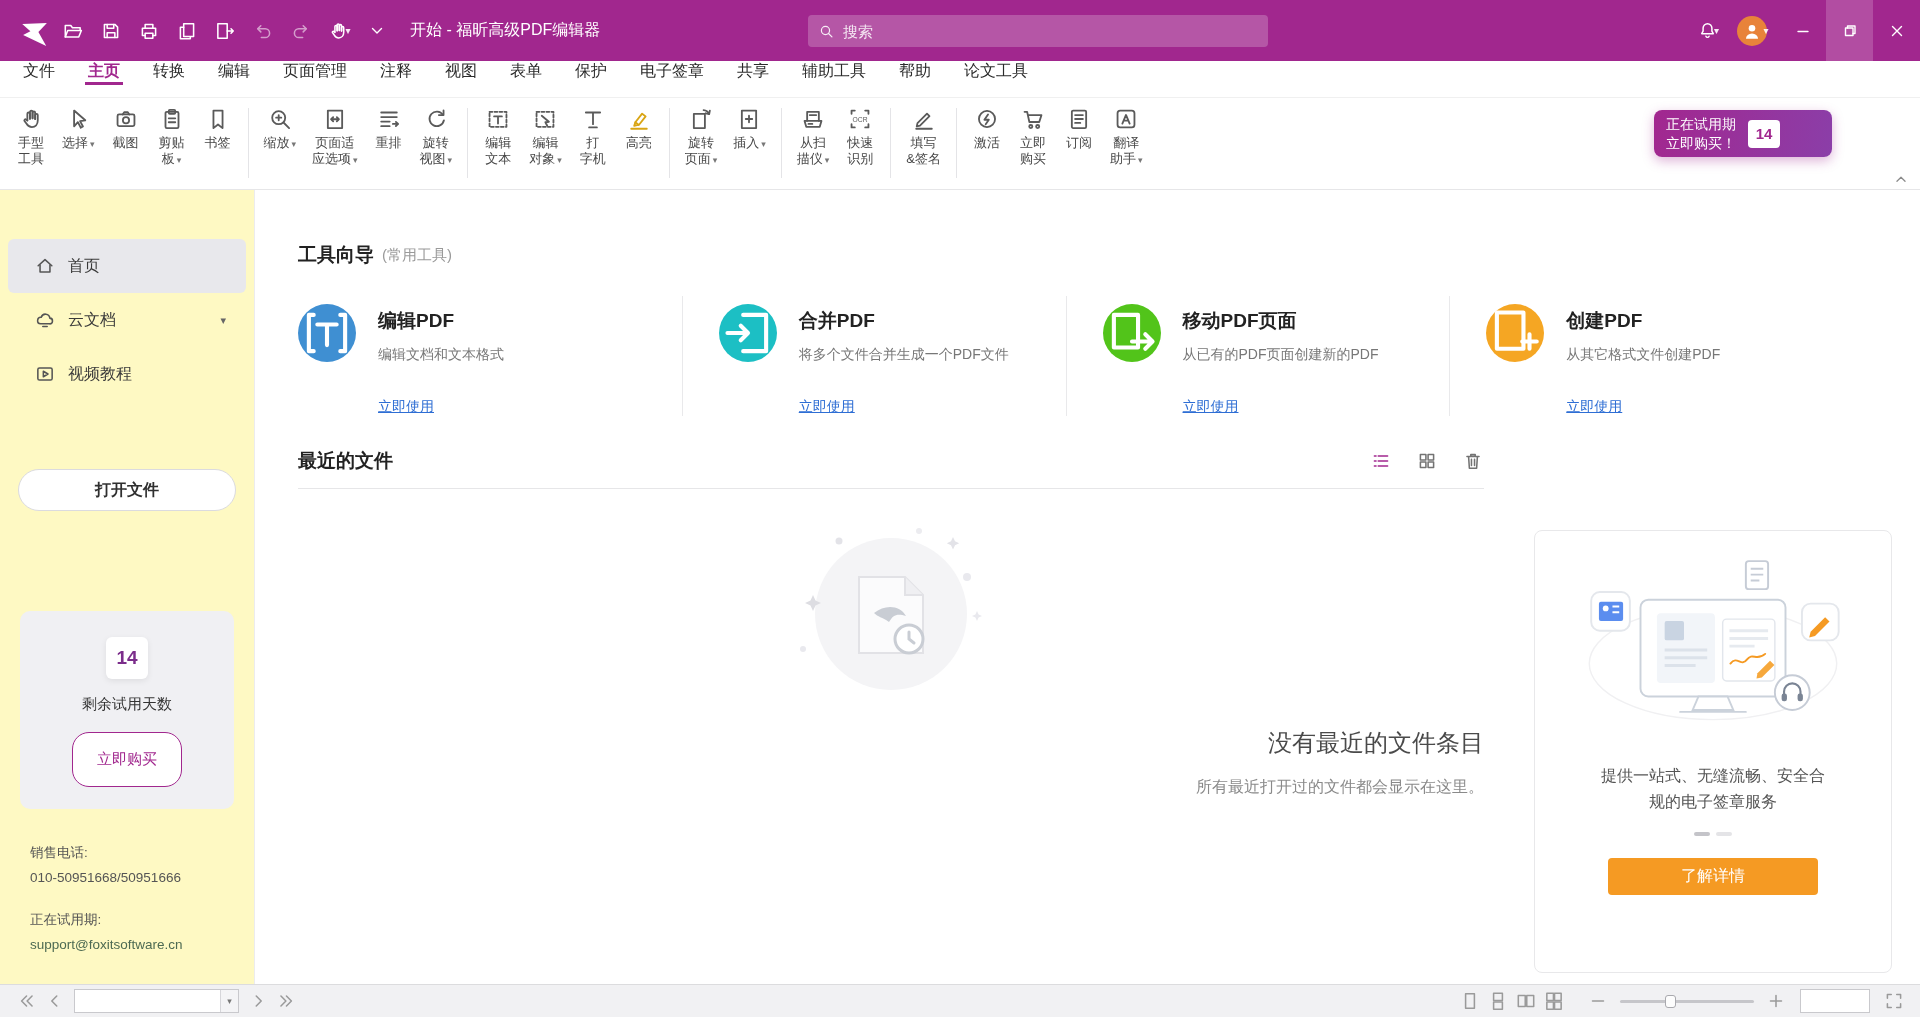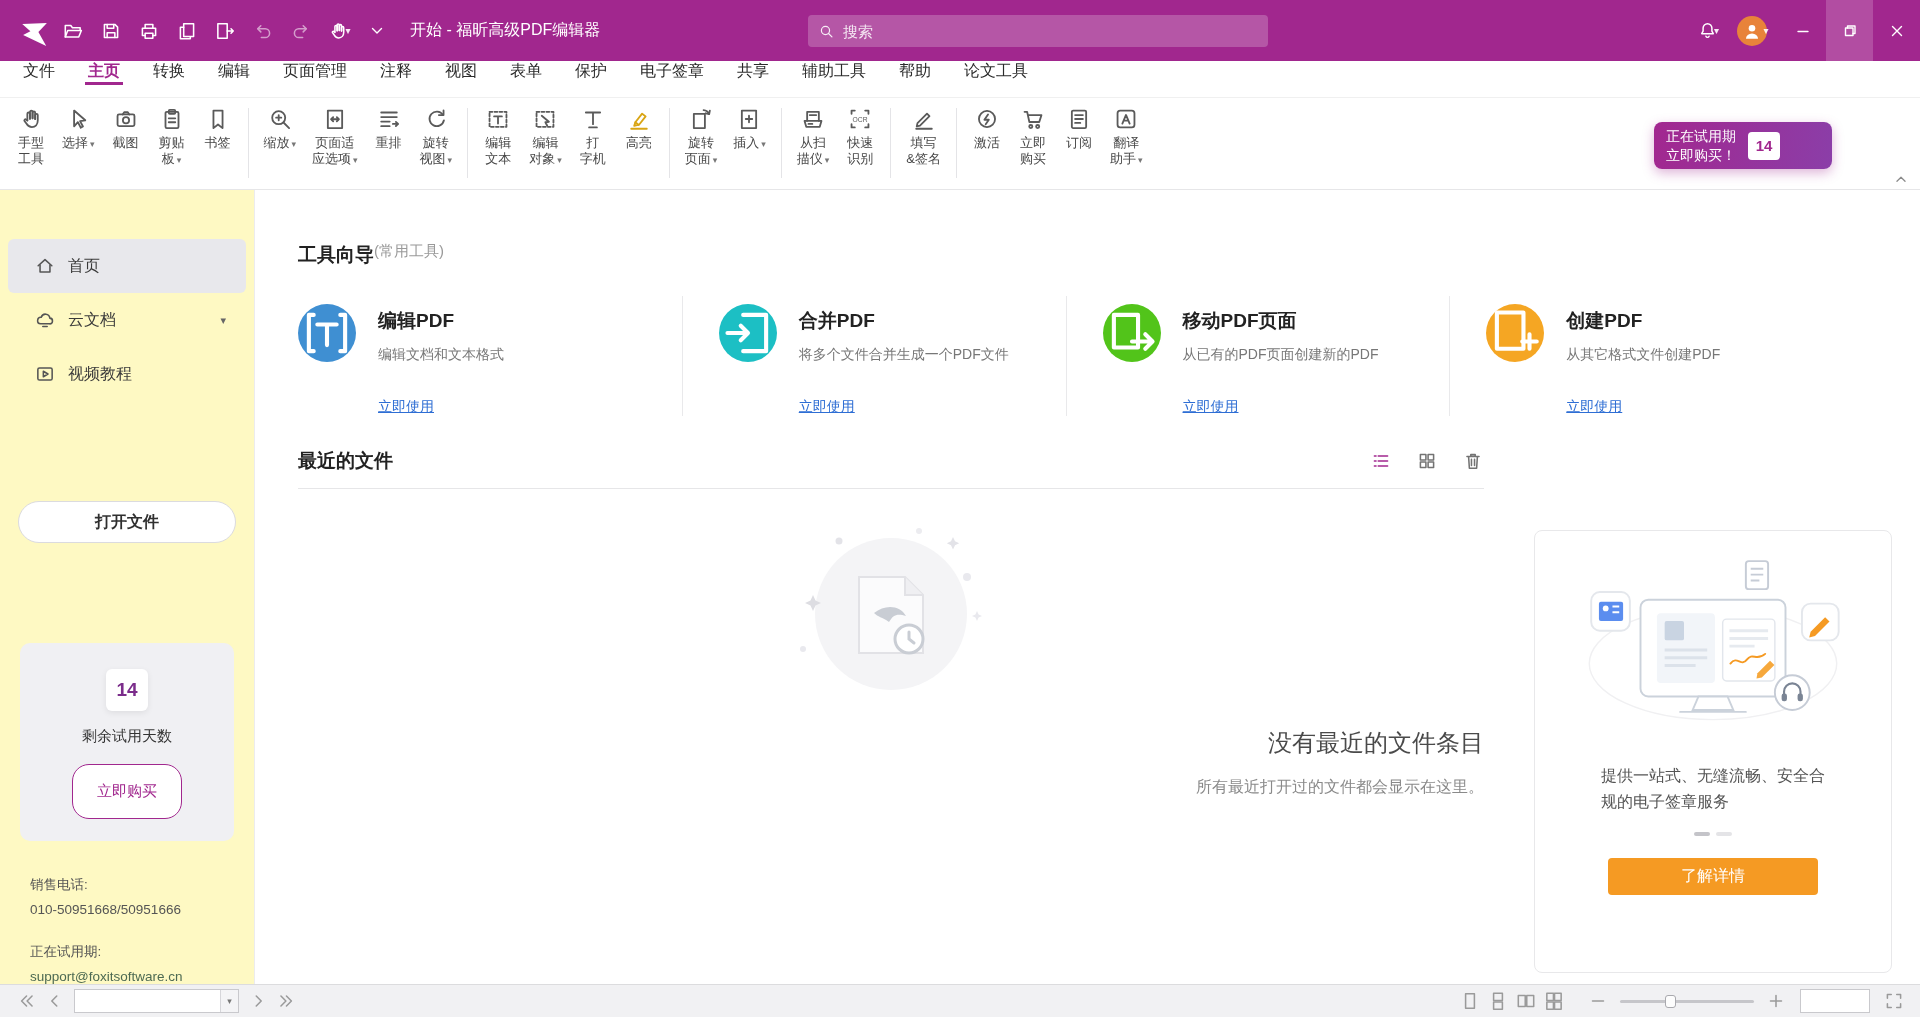--- a/index.html
+++ b/index.html
@@ -36,47 +36,47 @@
 
   
   .toolbar{position:absolute;top:98px;left:0;width:1920px;height:92px;background:#fff;border-bottom:1px solid #E6E6E8;display:flex;align-items:flex-start;padding:6px 0 0 8px}
   .rb-group{display:flex;align-items:flex-start}
   .rb-sep{width:1px;background:#E4E4E7;height:70px;margin:4px 7px 0 7px;flex:none}
   .rb-btn{display:flex;flex-direction:column;align-items:center;padding:2px 8px;border-radius:4px;min-width:46px;cursor:default}
   .rb-icon{width:26px;height:26px;color:#5a5a5a;margin-bottom:3px}
   .rb-icon.yellow{color:#D9A514}
   .rb-line{font-size:13px;color:#474747;line-height:1.25;text-align:center;white-space:nowrap}
   .caret{font-size:9px;color:#777;margin-left:2px}
-  .trial-badge{position:absolute;right:88px;top:24px;width:178px;height:47px;border-radius:8px;background:linear-gradient(100deg,#A2278F 0%,#8B3EA8 100%);box-shadow:0 4px 12px rgba(160,39,142,.35);display:flex;align-items:center;padding:0 12px;gap:12px;color:#fff}
+  .trial-badge{position:absolute;right:88px;top:12px;width:178px;height:47px;border-radius:8px;background:linear-gradient(100deg,#A2278F 0%,#8B3EA8 100%);box-shadow:0 4px 12px rgba(160,39,142,.35);display:flex;align-items:center;padding:0 12px;gap:12px;color:#fff}
   .trial-badge .tbl{font-size:14px;line-height:1.35;white-space:nowrap}
   .trial-badge .days{width:32px;height:28px;background:#fff;color:#A1278E;font-weight:bold;border-radius:4px;display:flex;align-items:center;justify-content:center;font-size:15px;flex:none}
   .ribbon-collapse{position:absolute;right:8px;bottom:2px;width:22px;height:18px;color:#8a8a8a}
   .ribbon-collapse svg{width:16px;height:16px;margin:1px auto}
 
   
   .sidebar{position:absolute;top:190px;left:0;bottom:33px;width:255px;background:#fef9c3;border-right:1px solid #ECECEE}
   .side-nav{padding-top:49px}
   .side-item{height:54px;display:flex;align-items:center;gap:12px;padding-left:26px;margin:0 8px;border-radius:6px;font-size:16px;color:#3a3a3a;cursor:default}
   .side-item.active{background:#E8E8EC}
   .side-item.indent{padding-left:60px}
   .s-icon{width:22px;height:22px;color:#555;flex:none}
   .s-caret{margin-left:auto;margin-right:20px;font-size:11px;color:#666}
-  .open-btn{display:block;margin:100px auto 0;width:218px;height:42px;background:#fff;border:1px solid #DBDBDF;border-radius:21px;font-size:16px;font-weight:bold;color:#2f2f2f;font-family:inherit}
+  .open-btn{display:block;margin:68px auto 0;width:218px;height:42px;background:#fff;border:1px solid #DBDBDF;border-radius:21px;font-size:16px;font-weight:bold;color:#2f2f2f;font-family:inherit}
   .trial-box{margin:100px 20px 0;background:#F0F0F3;border-radius:10px;padding:26px 0 22px;text-align:center}
   .trial-days{width:42px;height:42px;margin:0 auto;background:#fff;border-radius:6px;box-shadow:0 2px 6px rgba(0,0,0,.08);color:#7B2D8B;font-weight:bold;font-size:19px;display:flex;align-items:center;justify-content:center}
   .trial-label{margin-top:16px;font-size:15px;color:#333}
   .trial-buy{margin-top:18px;display:inline-block;padding:17px 24px;border:1px solid #A1278E;border-radius:17px;color:#A1278E;font-size:15px;background:#fff;font-family:inherit}
   .contact{margin:33px 0 0 30px;font-size:13.5px;color:#555;line-height:1.6}
   .contact .row{margin-bottom:3px}
   .contact .gap{height:18px}
   .contact .email{color:#4d6a52}
 
   
   .content{position:absolute;left:255px;top:190px;right:0;bottom:33px;background:#fff;padding-left:43px;overflow:hidden}
-  .tools-title-row{padding-top:52px;display:flex;align-items:flex-start;gap:0}
+  .tools-title-row{padding-top:52px;display:flex;align-items:center;gap:8px}
   .sec-title{font-size:19px;font-weight:bold;color:#222}
   .sec-sub{font-size:15px;color:#9a9a9a}
   .tool-cards{margin-top:28px;display:grid;grid-template-columns:repeat(4,1fr);width:1535px}
   .tool-card{padding:8px 20px 0 0}
   .tool-card + .tool-card{border-left:1px solid #E9E9EB;padding-left:36px}
   .tc-top{display:flex;gap:22px}
   .tc-icon{width:58px;height:58px;border-radius:50%;flex:none;display:flex;align-items:center;justify-content:center;color:#fff}
   .tc-icon svg{width:30px;height:30px}
   .tc-title{font-size:19px;font-weight:bold;color:#222;margin-top:4px}
   .tc-desc{font-size:14px;color:#777;margin-top:10px;max-width:210px;line-height:1.45}
@@ -85,21 +85,21 @@
   .recent-row{margin-top:32px;width:1186px;display:flex;align-items:center}
   .recent-icons{margin-left:auto;display:flex;align-items:center;gap:24px}
   .ri{width:22px;height:22px;color:#737373}
   .ri.active{color:#A1278E}
   .recent-divider{width:1186px;border-bottom:1px solid #E6E6E8;margin-top:14px}
   .empty{width:1186px;text-align:right;padding-top:30px}
   .empty-title{font-size:24px;color:#4a4a4a;margin-top:18px}
   .empty-hint{font-size:16px;color:#8a8a8a;margin-top:18px}
 
   .promo{position:absolute;right:28px;top:340px;width:358px;height:443px;border:1px solid #E8E8EA;border-radius:8px;background:#fff;display:flex;flex-direction:column;align-items:center;padding-top:28px}
-  .promo-text{margin-top:20px;font-size:16px;color:#555;line-height:1.65}
+  .promo-text{margin-top:20px;font-size:16px;color:#555;text-align:center;line-height:1.65}
   .promo-dots{margin-top:16px;display:flex;gap:6px}
   .pdot{width:16px;height:4px;border-radius:2px;background:#E4E4E7}
   .pdot.on{background:#C4C4C9}
   .promo-btn{margin-top:22px;width:210px;height:37px;background:#F59A23;border:none;border-radius:4px;color:#fff;font-size:16px;font-family:inherit}
 
   
   .statusbar{position:absolute;left:0;bottom:0;width:1920px;height:33px;background:#F1F1F3;border-top:1px solid #DCDCDE;display:flex;align-items:center;padding:0 12px;color:#8a8a8a}
   .sb-ic{width:22px;height:22px;color:#9a9a9a;flex:none;margin:0 3px}
   .page-box{width:165px;height:24px;background:#fff;border:1px solid #C9C9CD;display:flex;align-items:center;margin:0 6px}
   .page-box input{flex:1;border:none;outline:none;height:100%;padding:0 6px;font-size:13px;font-family:inherit;min-width:0}

